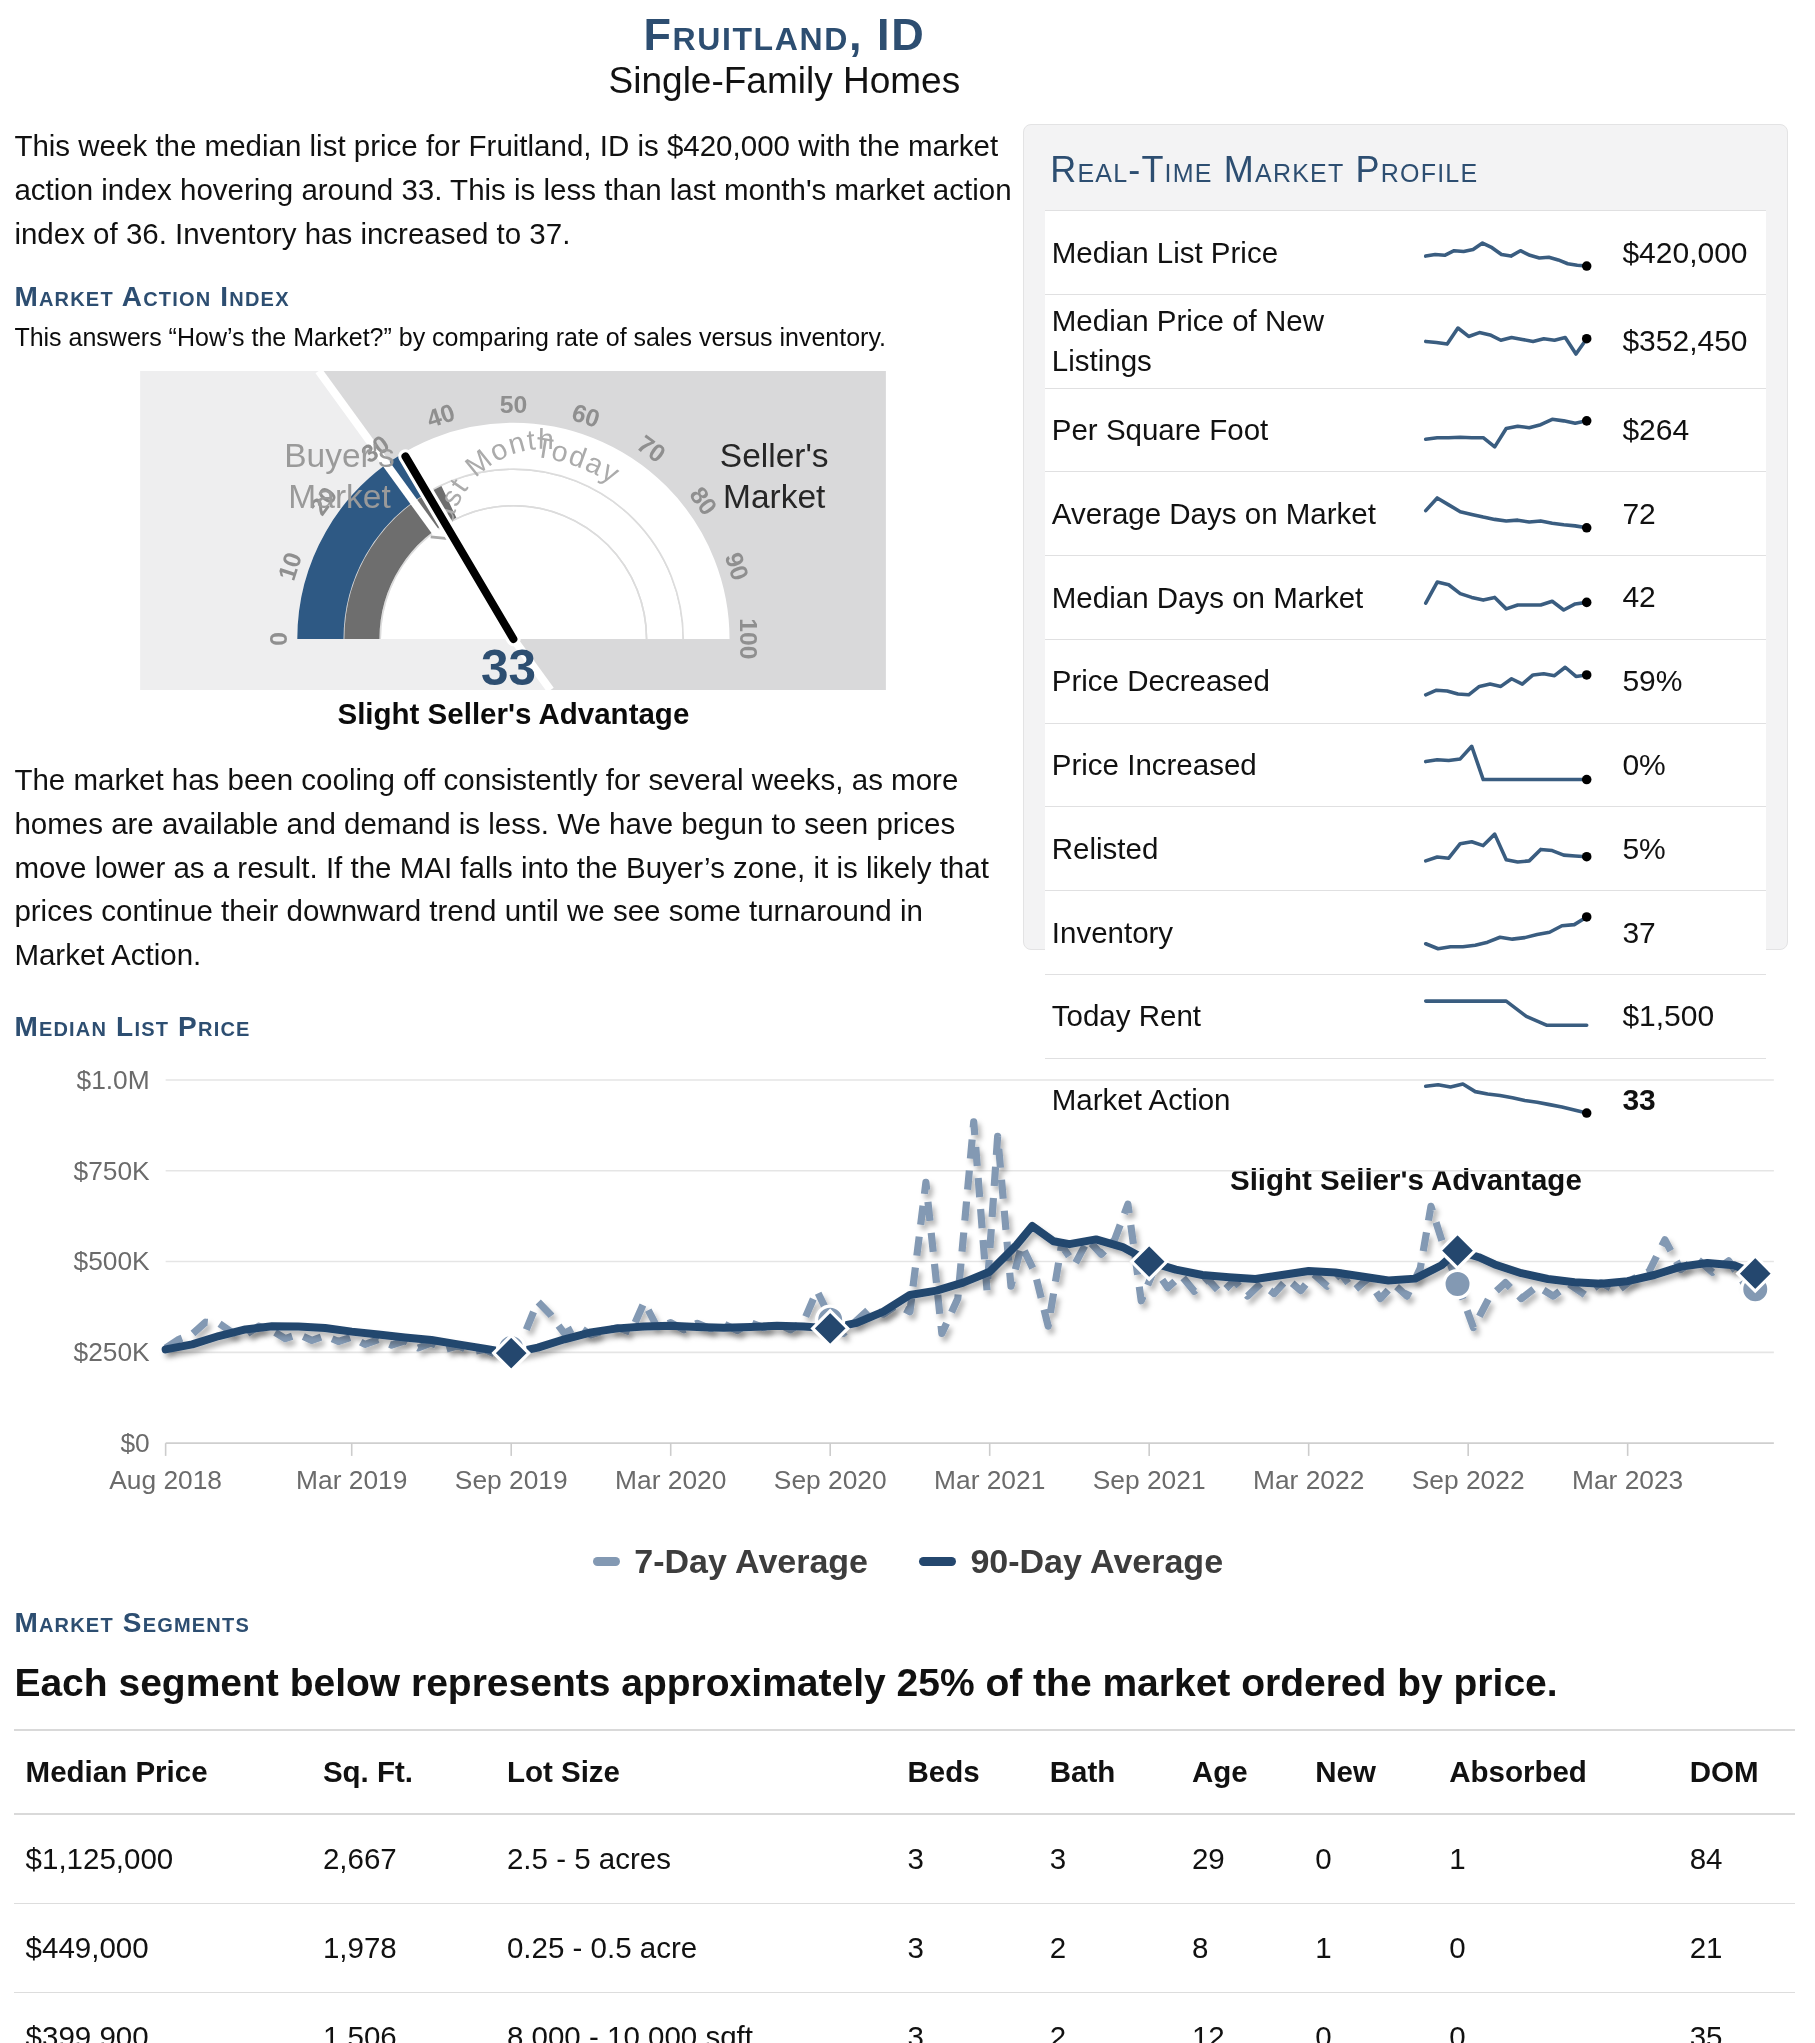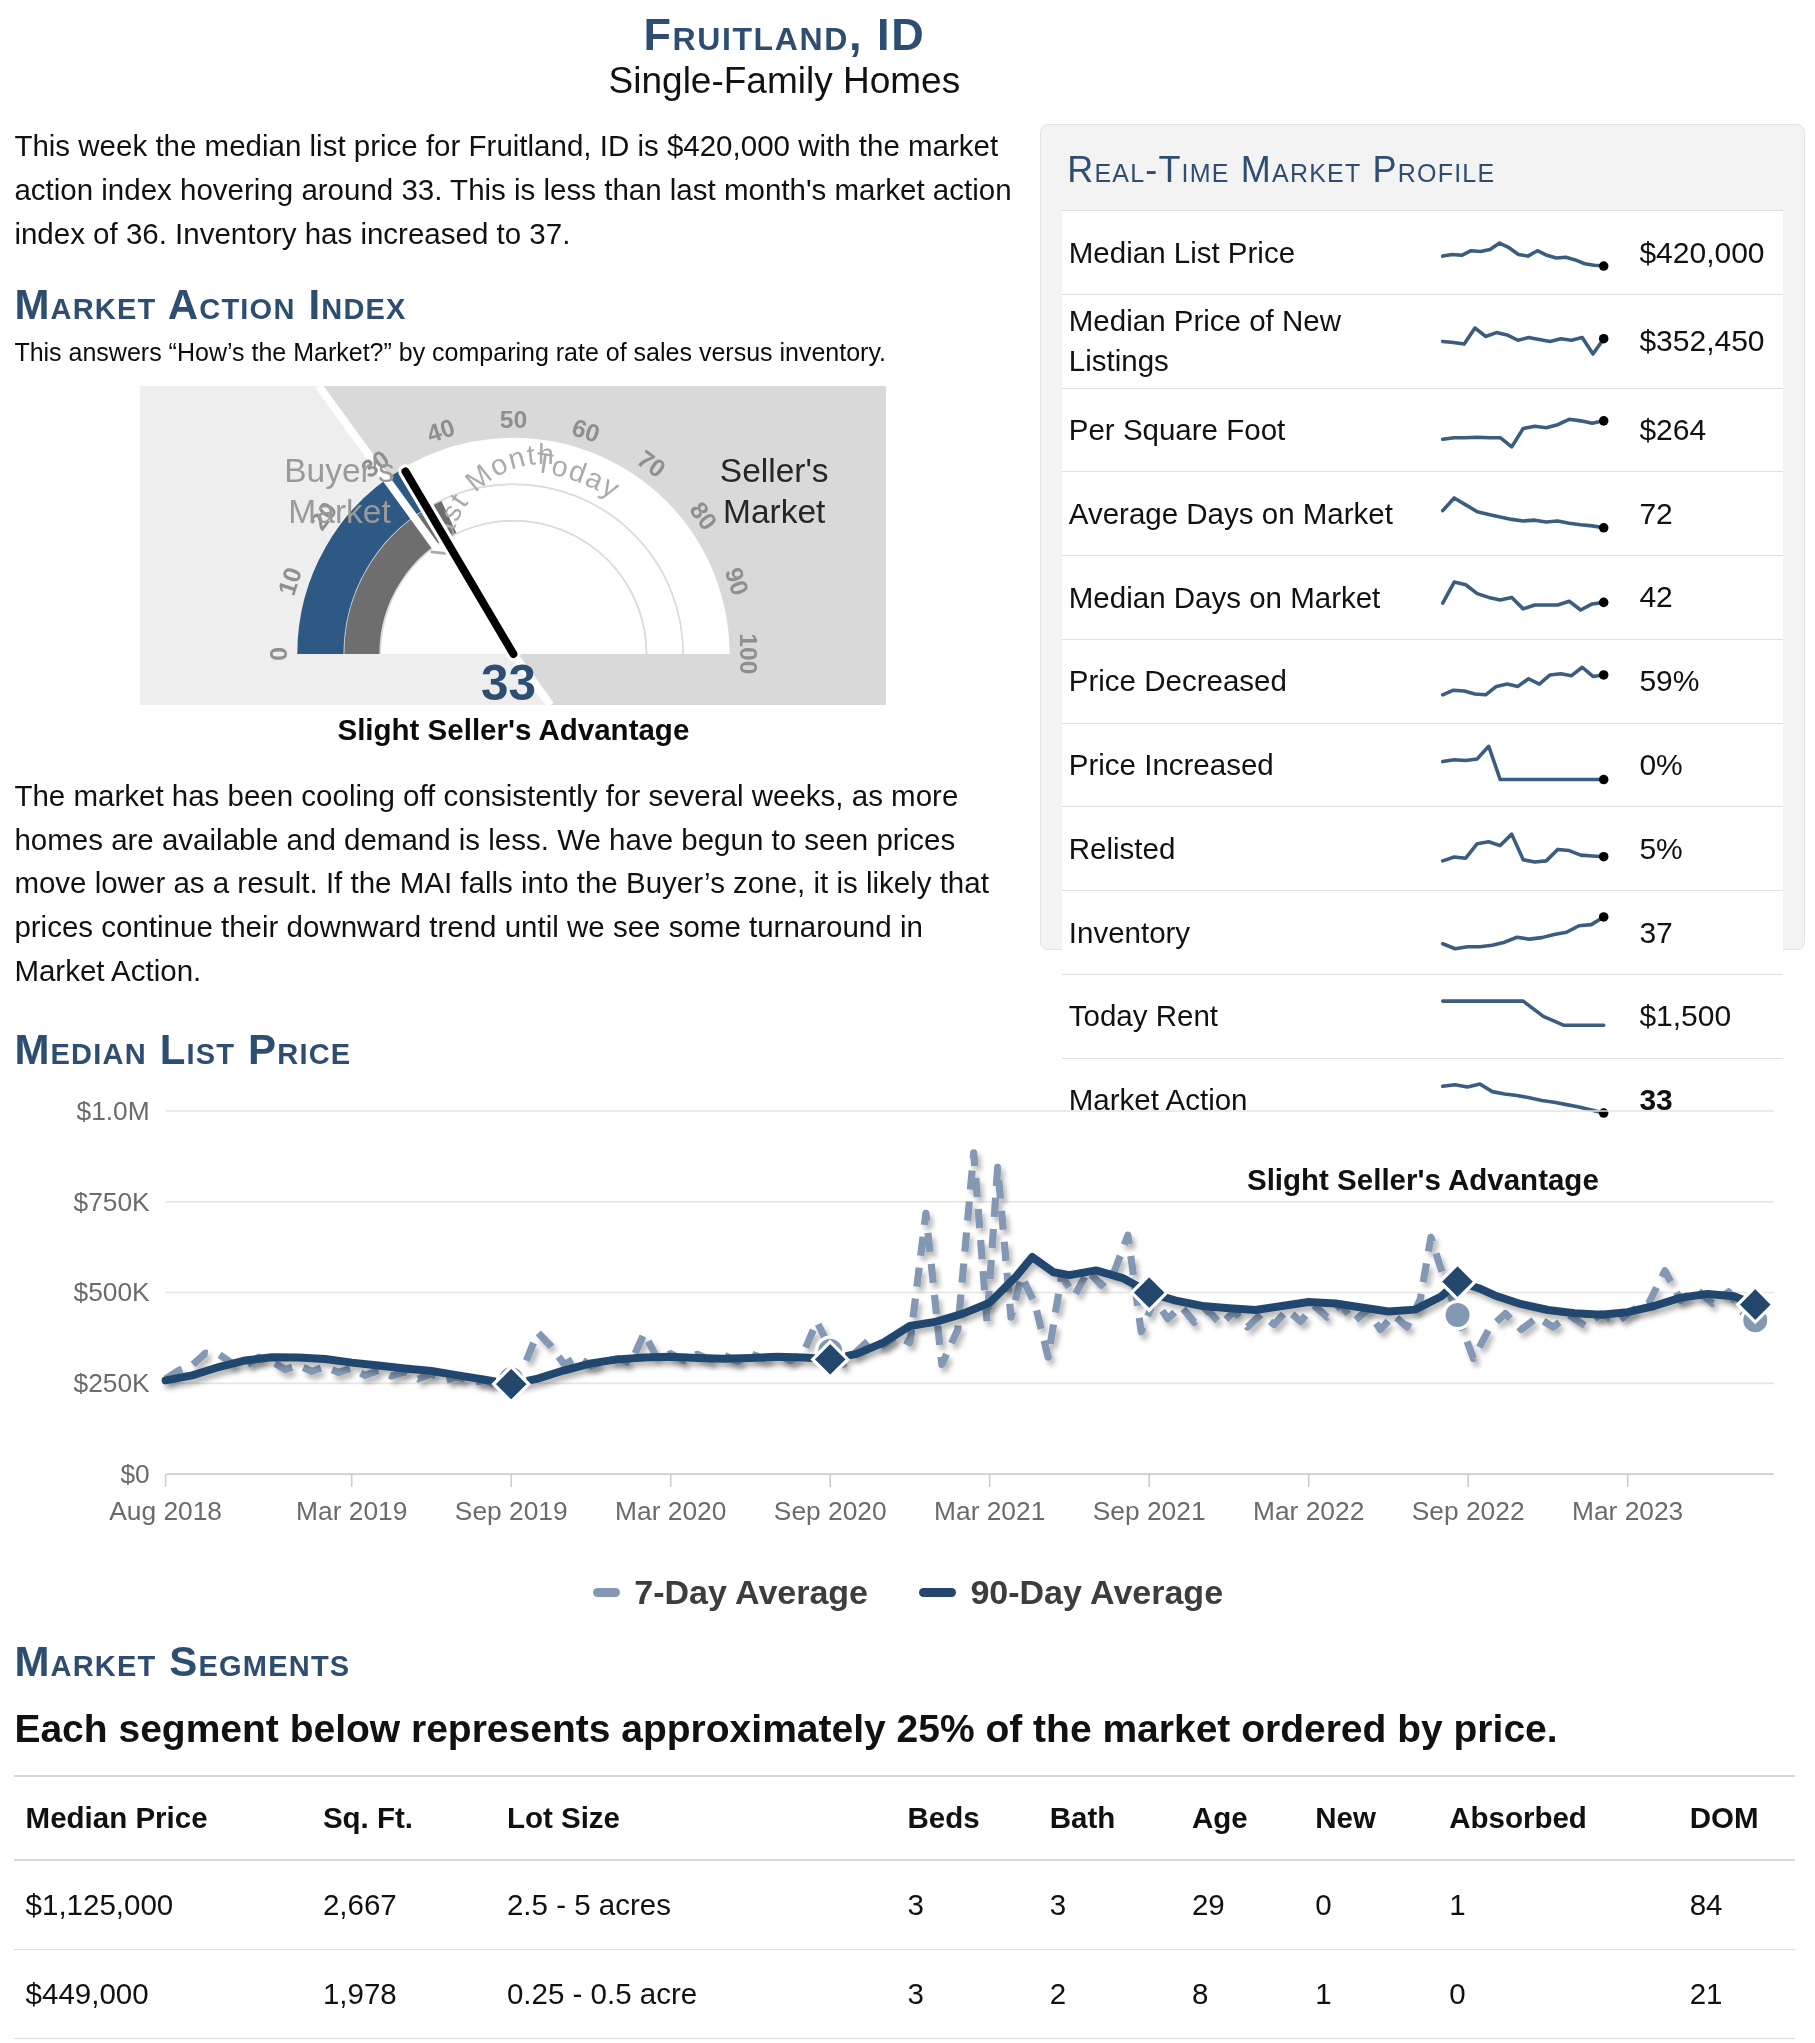--- a/index.html
+++ b/index.html
@@ -4,23 +4,23 @@
 <style>
   html,body{margin:0;padding:0;background:#fff;color:#111;
     font-family:"Liberation Sans","DejaVu Sans",sans-serif;}
   .page{width:1816px;box-sizing:border-box;padding:8px 14.4px 24px 14.4px;}
   
   .hdr{width:1540px;text-align:center;margin:0;}
   .hdr h1{margin:3.2px 0 0 0;font-size:45px;line-height:1.05;color:#2d4e71;
     font-variant:small-caps;letter-spacing:1.6px;font-weight:700;}
   .hdr .sub{font-size:37px;margin-top:1.6px;color:#121212;}
   
-  .top-grid{display:grid;grid-template-columns:998px 765px;gap:28px;margin-top:22.3px;}
+  .top-grid{display:grid;grid-template-columns:998px 765px;gap:11px;margin-top:22.3px;}
   .intro,.commentary{font-size:29.5px;line-height:1.48;margin:0 0 8px 0;}
-  h2.section{font-size:42px;font-variant:small-caps;letter-spacing:1.2px;color:#2d4e71;
+  h2.section{font-size:28px;font-variant:small-caps;letter-spacing:1.2px;color:#2d4e71;
     font-weight:700;margin:27px 0 9.6px 0;line-height:1.1;}
   .mai-sub{font-size:25px;margin:1.6px 0 19px 0;color:#0c0c0c;}
   #gauge{width:746px;margin:0 auto;}
   .gauge-status{font-size:29.5px;font-weight:700;text-align:center;margin:4.8px 0 27px 0;color:#0b0b0b;}
   
   .panel{background:#f3f3f4;border:0.8px solid #e3e3e4;border-radius:8px;
     box-sizing:border-box;padding:12.8px 21px 21px 21px;height:826px;}
   .panel h2{font-size:36px;font-variant:small-caps;letter-spacing:1.2px;color:#2d4e71;
     font-weight:400;margin:11.2px 0 19px 4.8px;}
   .rows{background:#fff;}

